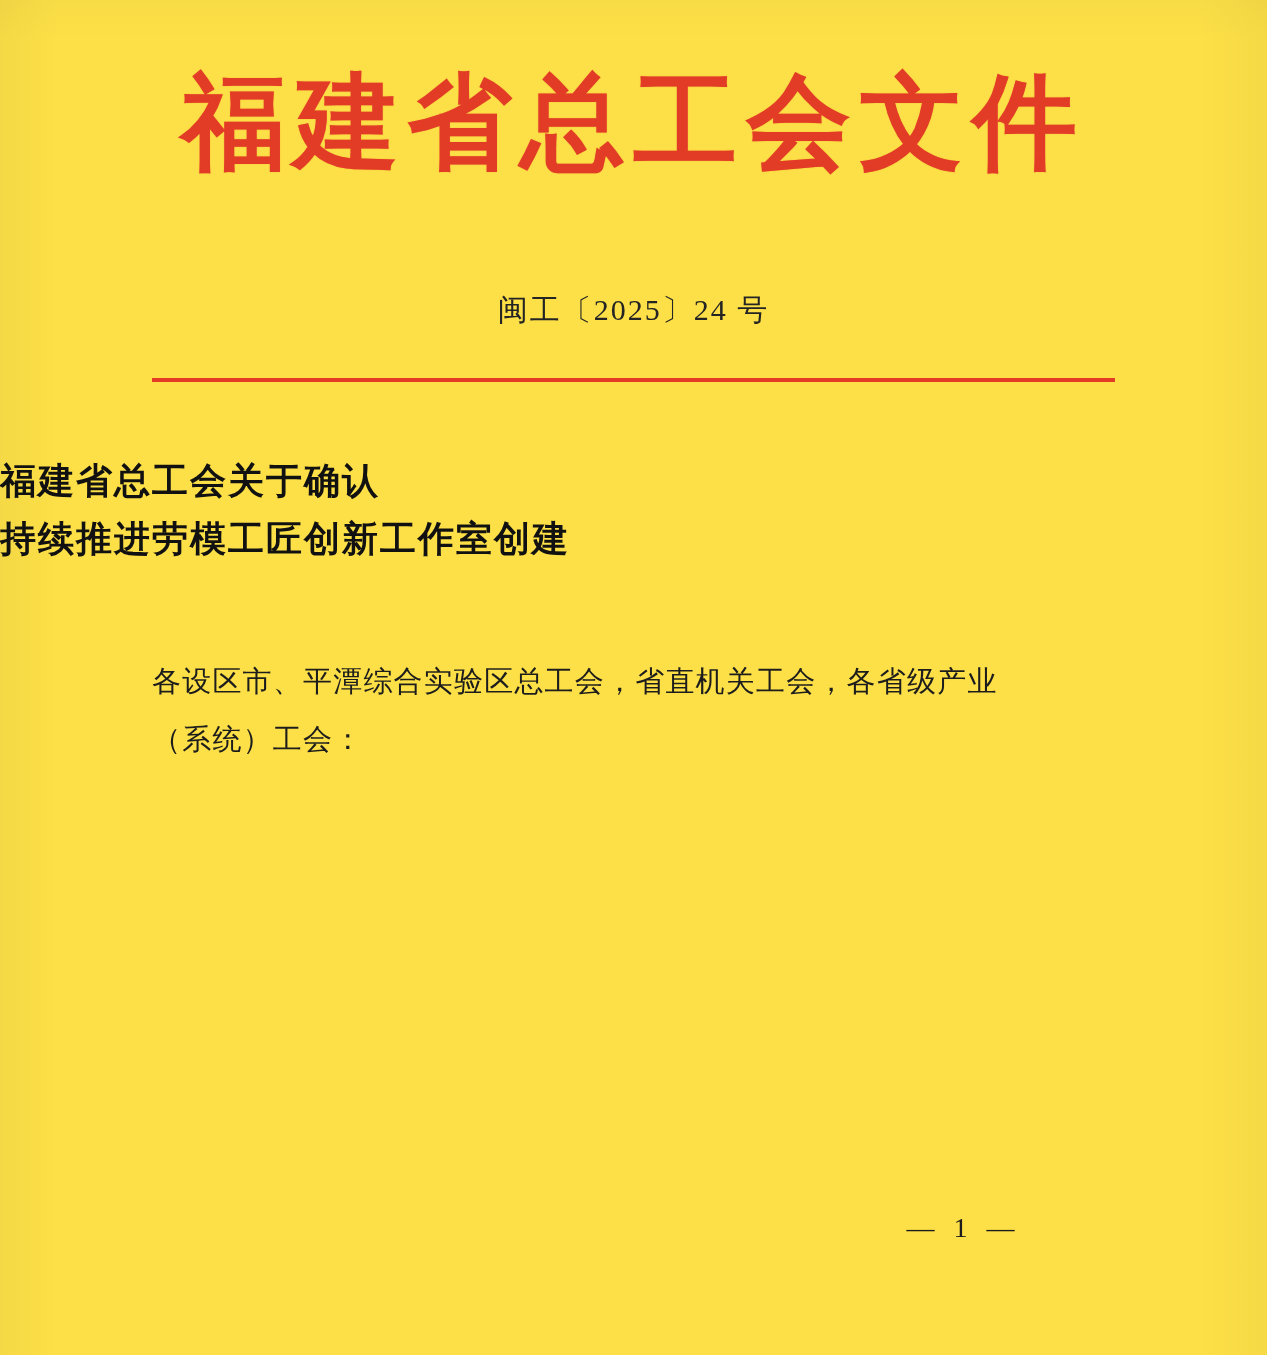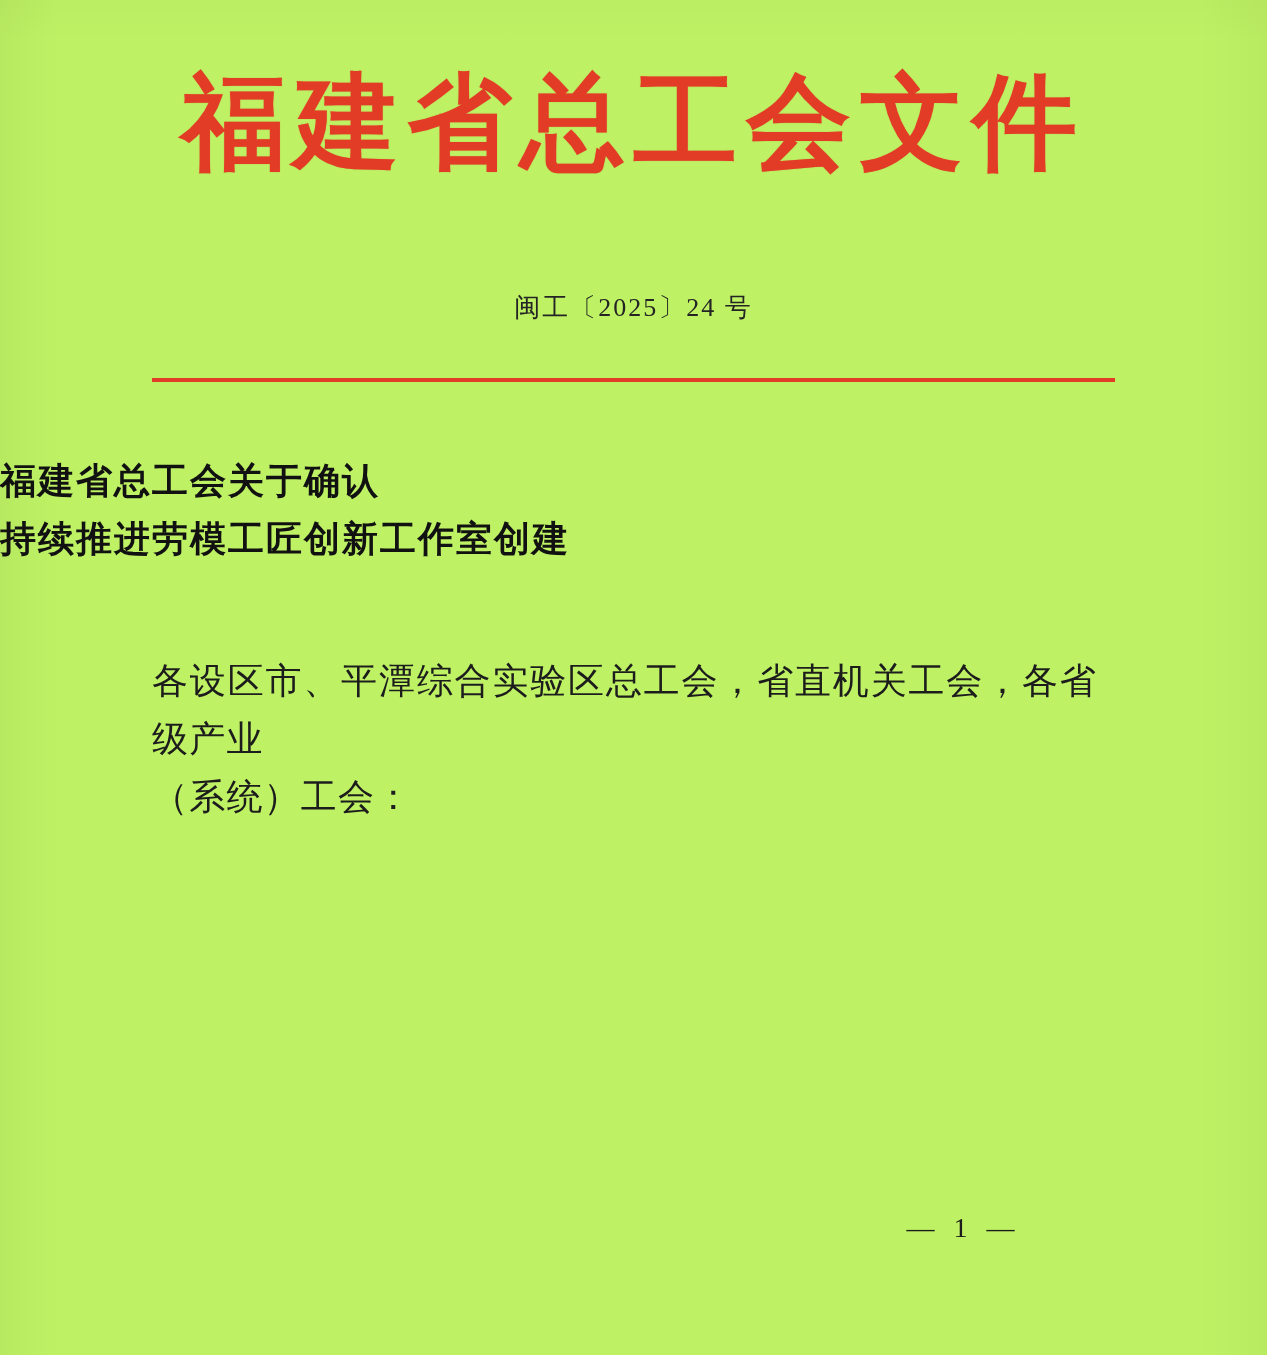--- a/index.html
+++ b/index.html
@@ -11,21 +11,21 @@
     width: 1267px;
     height: 1355px;
     font-family: "Liberation Serif", "DejaVu Serif", serif;
     color: #1a1a1a;
     overflow: hidden;
   }
   .page {
     position: relative;
     width: 1267px;
     height: 1355px;
-    background: #bef264;
+    background: #fde047;
     box-sizing: border-box;
   }
   
   .page::before {
     content: "";
     position: absolute;
     inset: 0;
     background:
       linear-gradient(to right, rgba(0,0,0,0.035) 0px, rgba(0,0,0,0.0) 60px),
       linear-gradient(to left, rgba(0,0,0,0.03) 0px, rgba(0,0,0,0.0) 70px),
@@ -50,21 +50,21 @@
     text-shadow: 0 0 1px rgba(226,59,38,0.5);
     white-space: nowrap;
   }
 
   .doc-number {
     position: absolute;
     top: 290px;
     left: 0;
     width: 100%;
     text-align: center;
-    font-size: 26px;
+    font-size: 30px;
     letter-spacing: 2px;
     color: #242424;
   }
 
   .red-rule {
     position: absolute;
     top: 378px;
     left: 152px;
     width: 963px;
     height: 4px;
@@ -83,21 +83,21 @@
     letter-spacing: 2px;
     color: #111111;
   }
   .notice-title div { white-space: nowrap; }
 
   .body-text {
     position: absolute;
     top: 652px;
     left: 152px;
     width: 945px;
-    font-size: 36px;
+    font-size: 29px;
     line-height: 58px;
     letter-spacing: 1.2px;
     color: #1c1c1c;
     text-align: justify;
   }
   .body-text p {
     margin: 0;
   }
   .body-text p.indent {
     text-indent: 61px;

